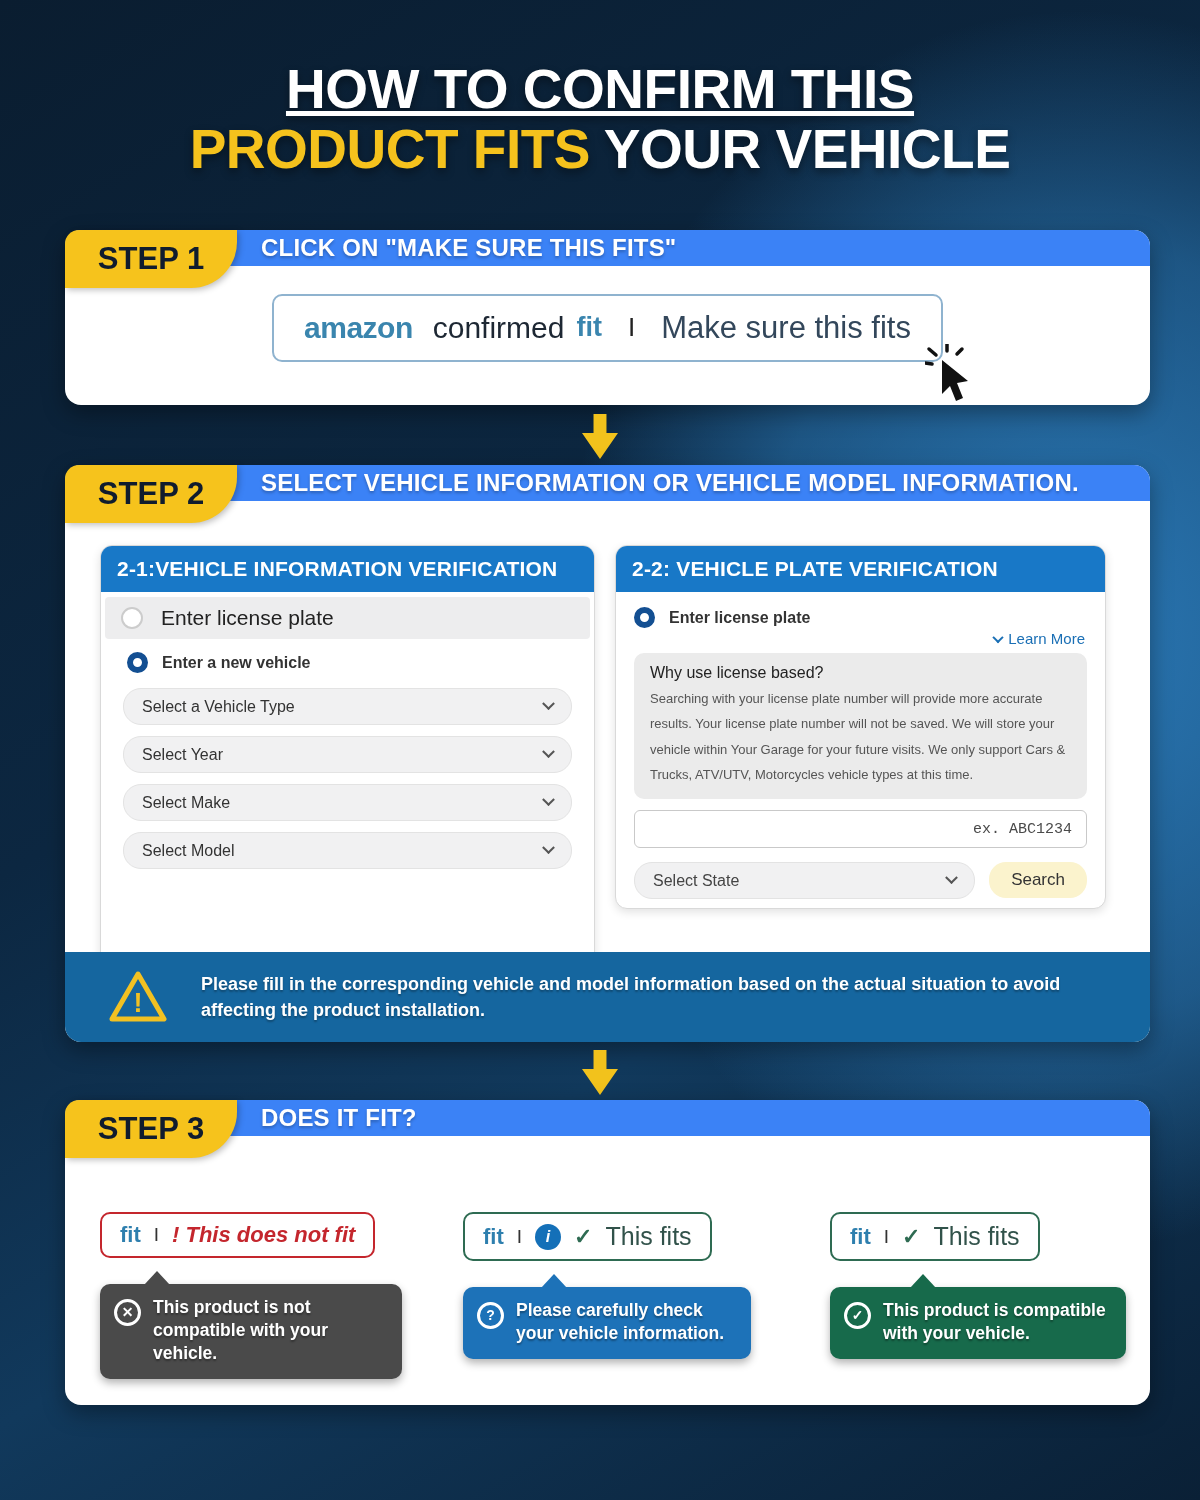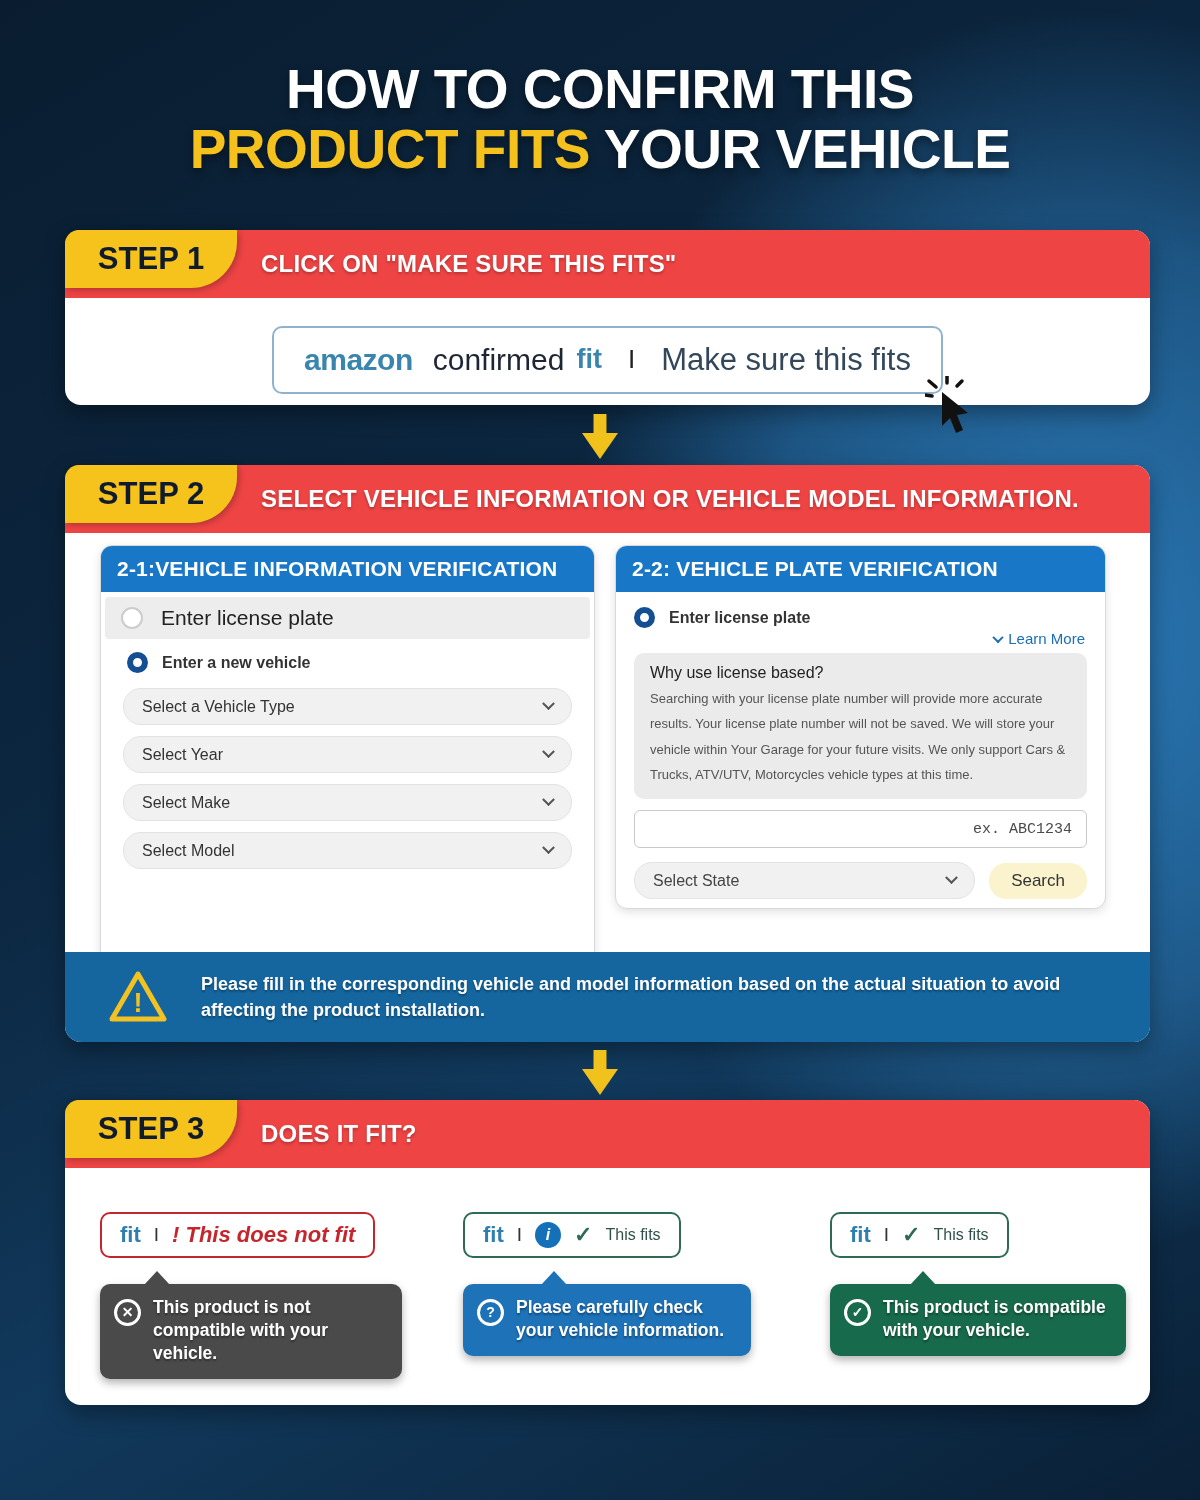--- a/index.html
+++ b/index.html
@@ -9,32 +9,32 @@
     position: relative; width: 1200px; height: 1500px; overflow: hidden;
     background:
       radial-gradient(ellipse 720px 860px at 90% 42%, rgba(43,122,184,0.95) 0%, rgba(43,122,184,0.55) 45%, rgba(43,122,184,0) 72%),
       linear-gradient(150deg, #0a1d30 0%, #0c2741 40%, #11395c 65%, #0a2036 100%);
   }
 
   
   .title { position:absolute; top:60px; left:0; width:100%; text-align:center;
            font-weight:bold; color:#fff; letter-spacing:-0.5px;
            text-shadow:0 4px 8px rgba(0,0,0,.4); }
-  .title .t1 { font-size:55px; line-height:1.08; }
+  .title .t1 { font-size:55px; line-height:1.08;text-decoration:underline; }
   .title .t2 { font-size:55px; line-height:1.12; }
   .title .hl { color:#f5c21d; }
 
   
   .panel { position:absolute; left:65px; width:1085px; background:#fff;
            border-radius:16px; box-shadow:0 8px 22px rgba(0,0,0,.35); }
   .panel1 { top:230px;  height:175px; }
   .panel2 { top:465px;  height:577px; }
   .panel3 { top:1100px; height:305px; }
 
-  .banner { position:relative; height:68px; background:#ef4444;
+  .banner { position:relative; height:36px; background:#3b82f6;
             border-radius:16px 16px 0 0; display:flex; align-items:center; }
   .banner-text { margin-left:196px; color:#fff; font-weight:bold; font-size:24px;
                  letter-spacing:0.2px; text-shadow:0 2px 3px rgba(0,0,0,.25); }
   .step-badge { position:absolute; left:0; top:0; width:172px; height:58px;
                 background:#f6c31c; border-radius:14px 0 46px 0; z-index:3;
                 display:flex; align-items:center; justify-content:center;
                 font-size:31px; font-weight:bold; color:#101c2e;
                 box-shadow:2px 2px 6px rgba(0,0,0,.25); }
 
   
@@ -83,21 +83,21 @@
                 display:flex; align-items:center; justify-content:flex-end; gap:6px; }
   .chev-blue { width:8px; height:8px; border-right:2px solid #1a6fb5; border-bottom:2px solid #1a6fb5;
                transform:rotate(45deg) translate(-1px,-1px); }
   .info-box { margin:6px 18px 0; background:#ebebeb; border-radius:10px; padding:11px 16px 12px; }
   .info-title { font-size:16px; color:#222; margin-bottom:4px; }
   .info-body { font-size:13px; color:#555; line-height:1.95; }
   .plate-input { display:block; width:calc(100% - 36px); margin:11px 18px 14px; height:38px;
                  border:1px solid #c9c9c9; border-radius:6px; padding:0 14px; font-size:15px;
                  color:#333; font-family:Liberation Mono, monospace; background:#fff;text-align:right; }
   .plate-input::placeholder { color:#4a4a4a; opacity:1; }
-  .state-row { display:flex; align-items:flex-end; gap:14px; margin:10px 18px 0; }
+  .state-row { display:flex; align-items:flex-start; gap:14px; margin:10px 18px 0; }
   .state-pill { flex:1; height:37px; background:#f1f1f2; border:1px solid #e3e3e3; border-radius:18px;
                 display:flex; align-items:center; justify-content:space-between; padding:0 18px;
                 font-size:16px; color:#444; }
   .search-btn { background:#fbf3cd; color:#333; border:none; border-radius:17px;
                 padding:8px 22px; font-size:17px; font-family:inherit; cursor:pointer; }
 
   
   .warning { position:absolute; left:0; bottom:0; width:100%; height:90px; background:#15669f;
              border-radius:0 0 16px 16px; display:flex; align-items:center; padding:0 42px; gap:32px; }
   .warn-text { color:#fff; font-weight:bold; font-size:18px; line-height:1.45;
@@ -109,21 +109,21 @@
   .fitbox { display:inline-flex; align-items:center; border:2px solid #2e6b52;
             border-radius:10px; padding:8px 18px; background:#fff; gap:13px; }
   .r1 .fitbox { border-color:#c4262d; }
   .fit-word { color:#2e7fae; font-weight:bold; font-size:22px; }
   .fit-bar { color:#333; font-size:19px; }
   .notfit { color:#c4262d; font-style:italic; font-weight:bold; font-size:22px; }
   .info-circle { width:26px; height:26px; border-radius:50%; background:#1470b8; color:#fff;
                  display:inline-flex; align-items:center; justify-content:center;
                  font-size:16px; font-weight:bold; font-style:italic; }
   .checkmark { color:#2e6b52; font-size:22px; font-weight:bold; }
-  .fits-text { color:#31524a; font-size:16px;text-align:center; }
+  .fits-text { color:#31524a; font-size:25px;text-align:center; }
   .tip { position:relative; margin-top:26px; border-radius:10px; padding:12px 14px 14px;
          display:flex; gap:12px; color:#fff; font-weight:bold; font-size:17.5px; line-height:1.32;
          box-shadow:0 4px 9px rgba(0,0,0,.3); text-shadow:0 2px 2px rgba(0,0,0,.35); }
   .tip::before { content:""; position:absolute; top:-13px; border-left:13px solid transparent;
                  border-right:13px solid transparent; border-bottom:14px solid; }
   .tip-dark  { background:#4a4a4a; width:302px; }
   .tip-dark::before  { left:44px; border-bottom-color:#4a4a4a; }
   .tip-blue  { background:#1d72b8; width:288px; }
   .tip-blue::before  { left:78px; border-bottom-color:#1d72b8; }
   .tip-green { background:#176a4b; width:296px; }

